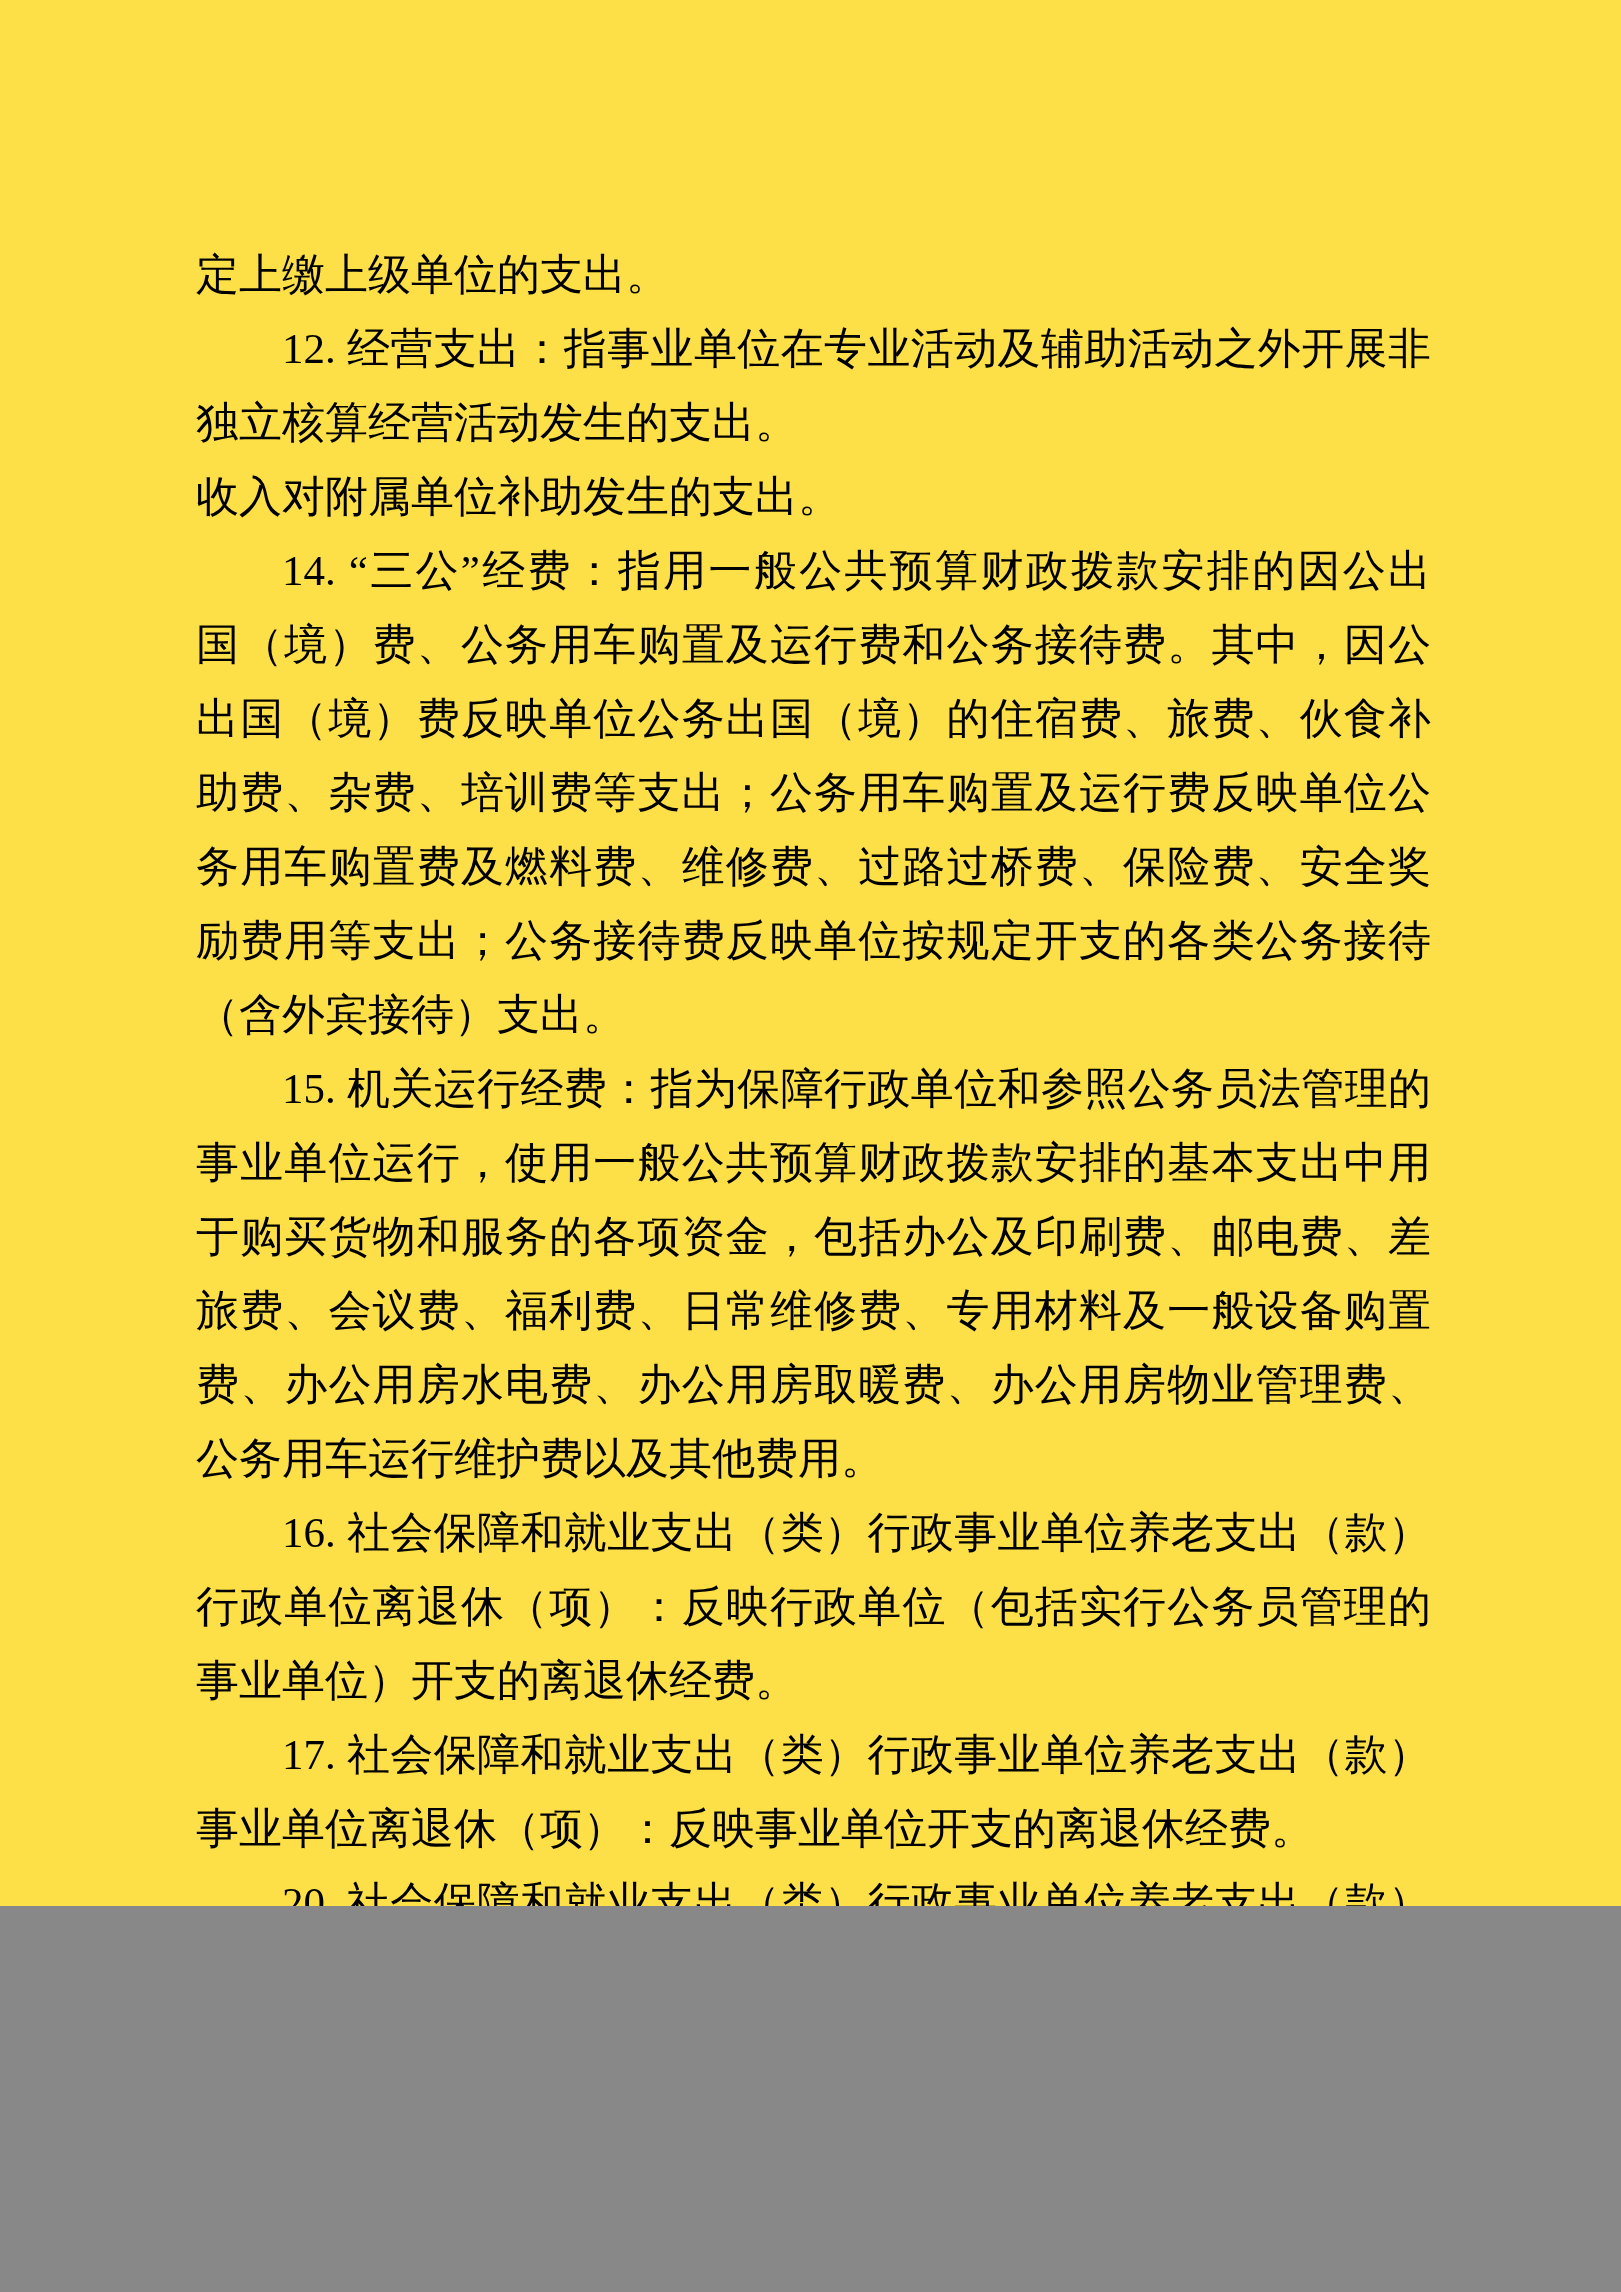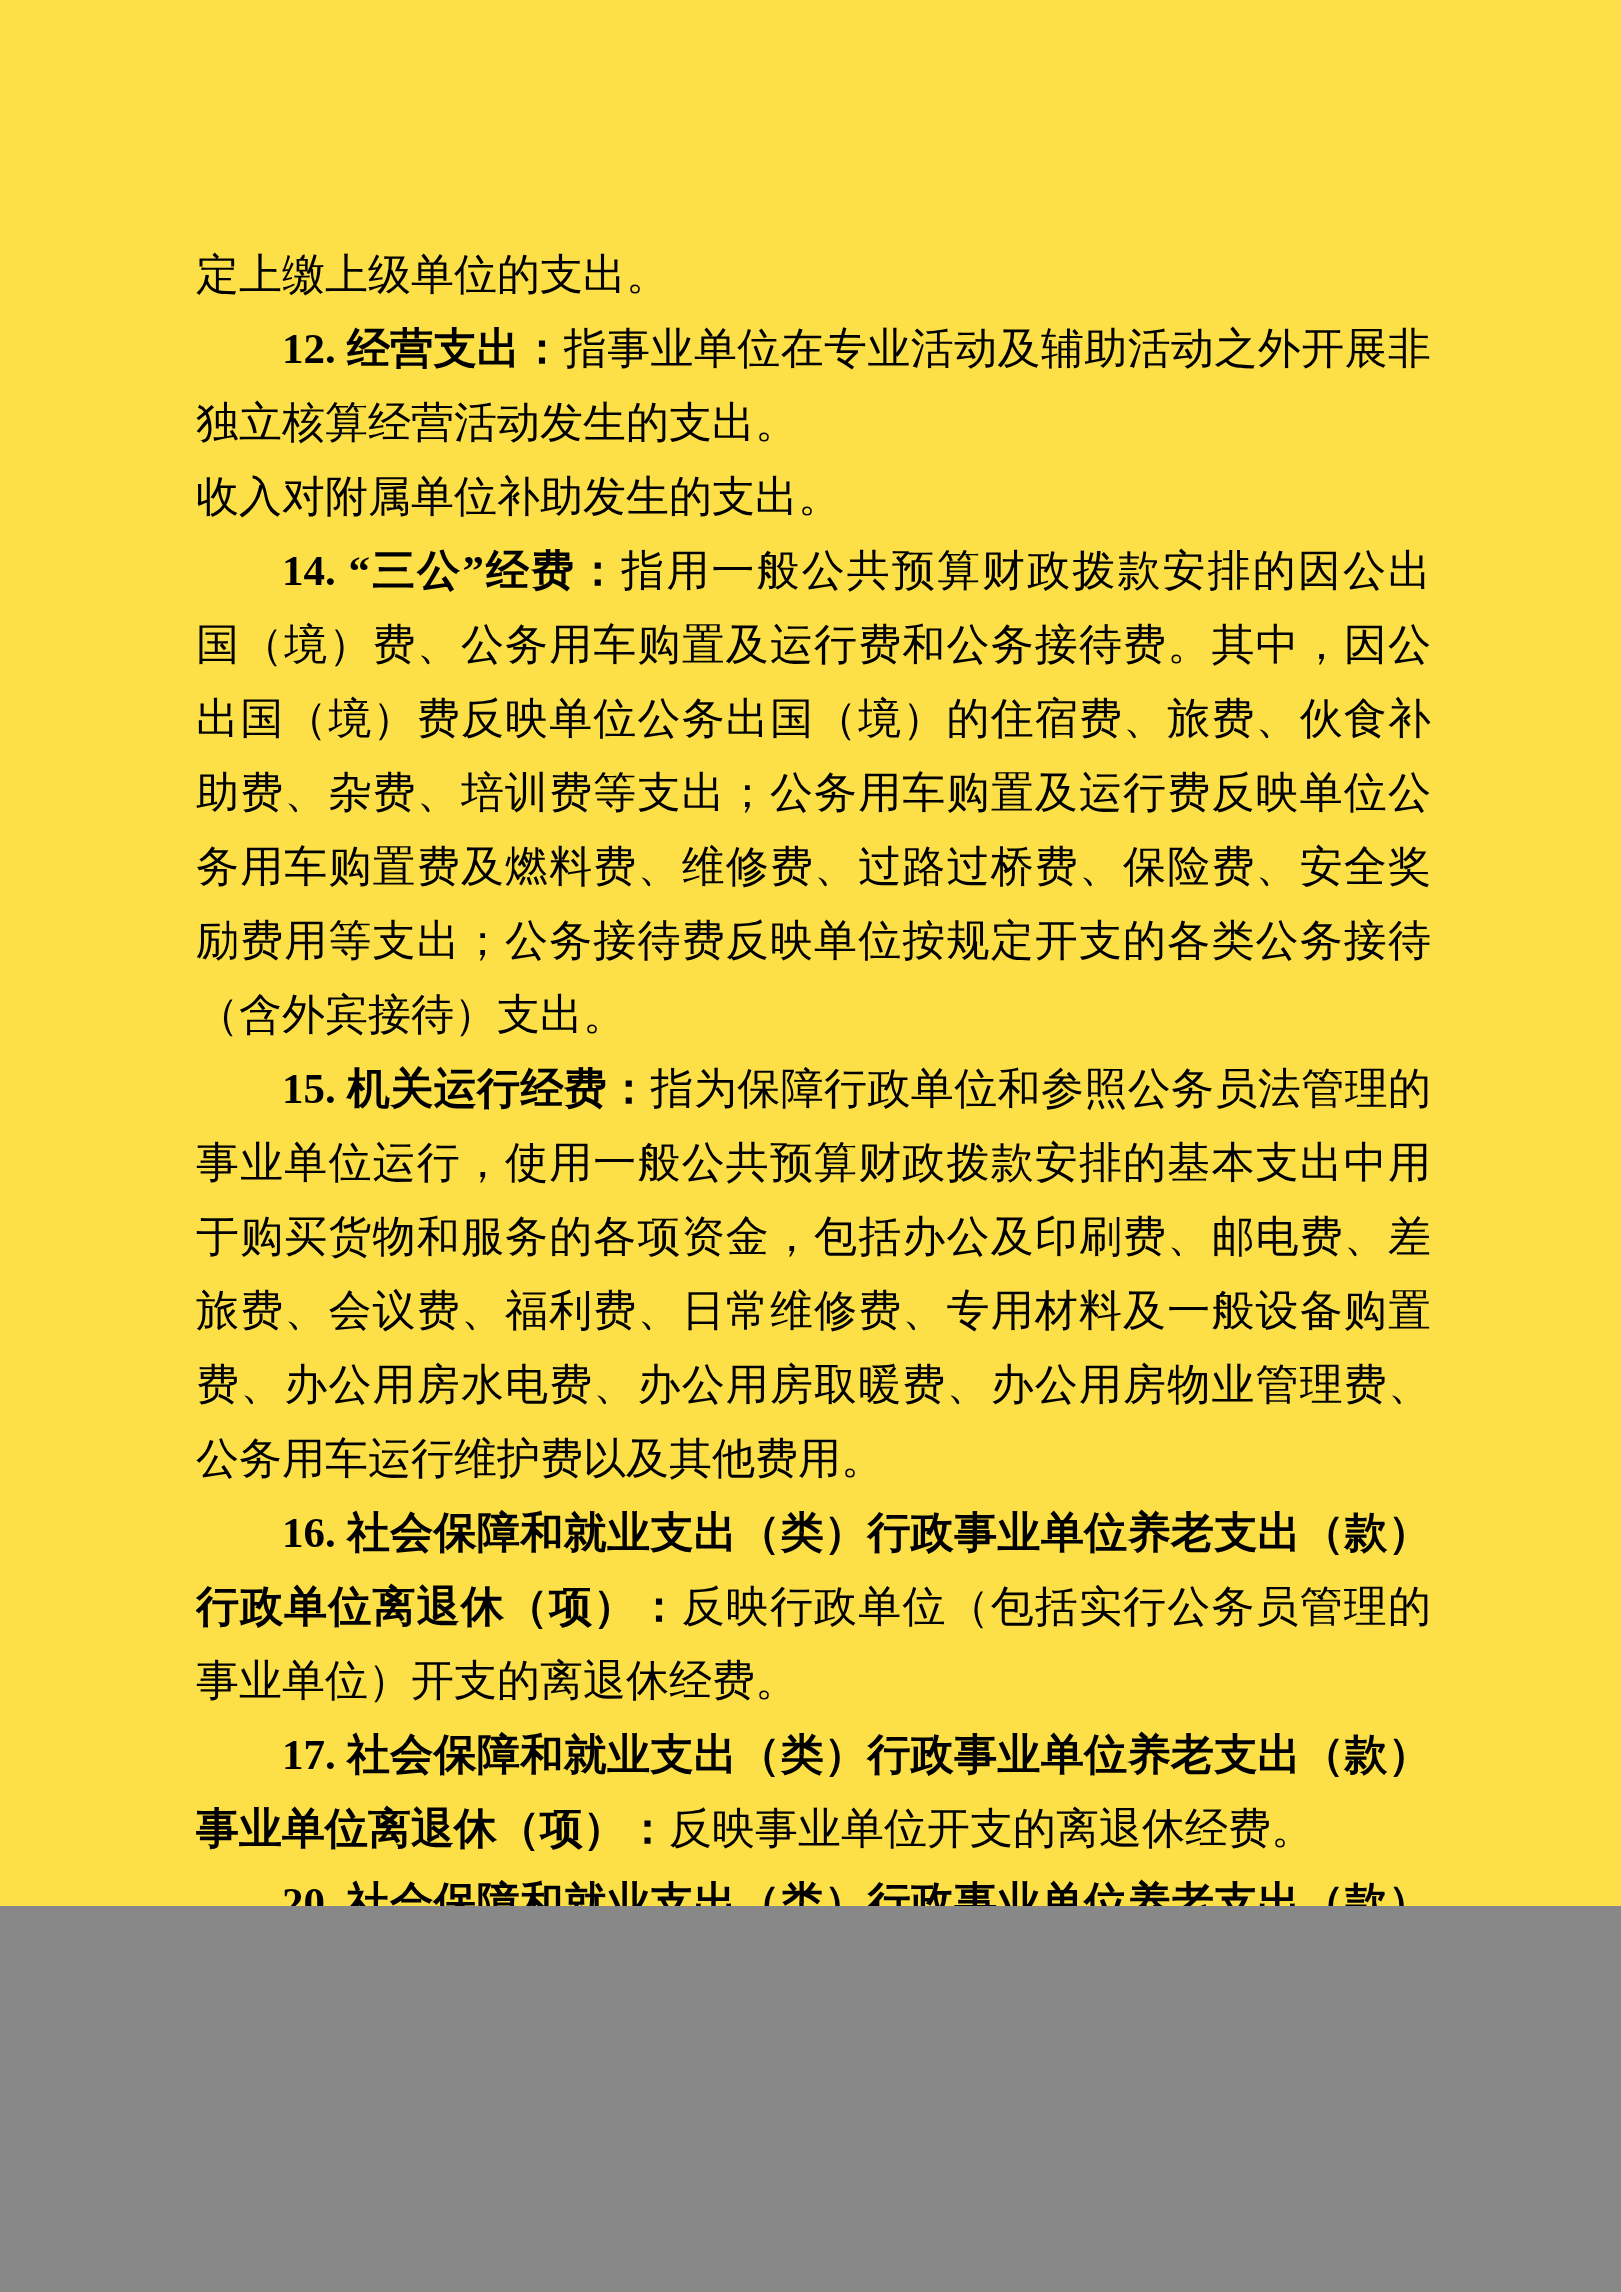--- a/index.html
+++ b/index.html
@@ -22,21 +22,21 @@
   .line {
     font-size: 43px;
     height: 74px;
     line-height: 74px;
     text-align: justify;
     text-align-last: justify;
     overflow: hidden;
   }
   .line.end { text-align-last: left; }
   .line.indent { text-indent: 2em; }
-  .bold { font-weight: bold; }
+  .bold { font-weight: normal; }
   .pageno {
     position: absolute;
     top: 2194px;
     left: 0;
     width: 100%;
     text-align: center;
     font-size: 27.4px;
     line-height: 29px;
   }
 </style>

